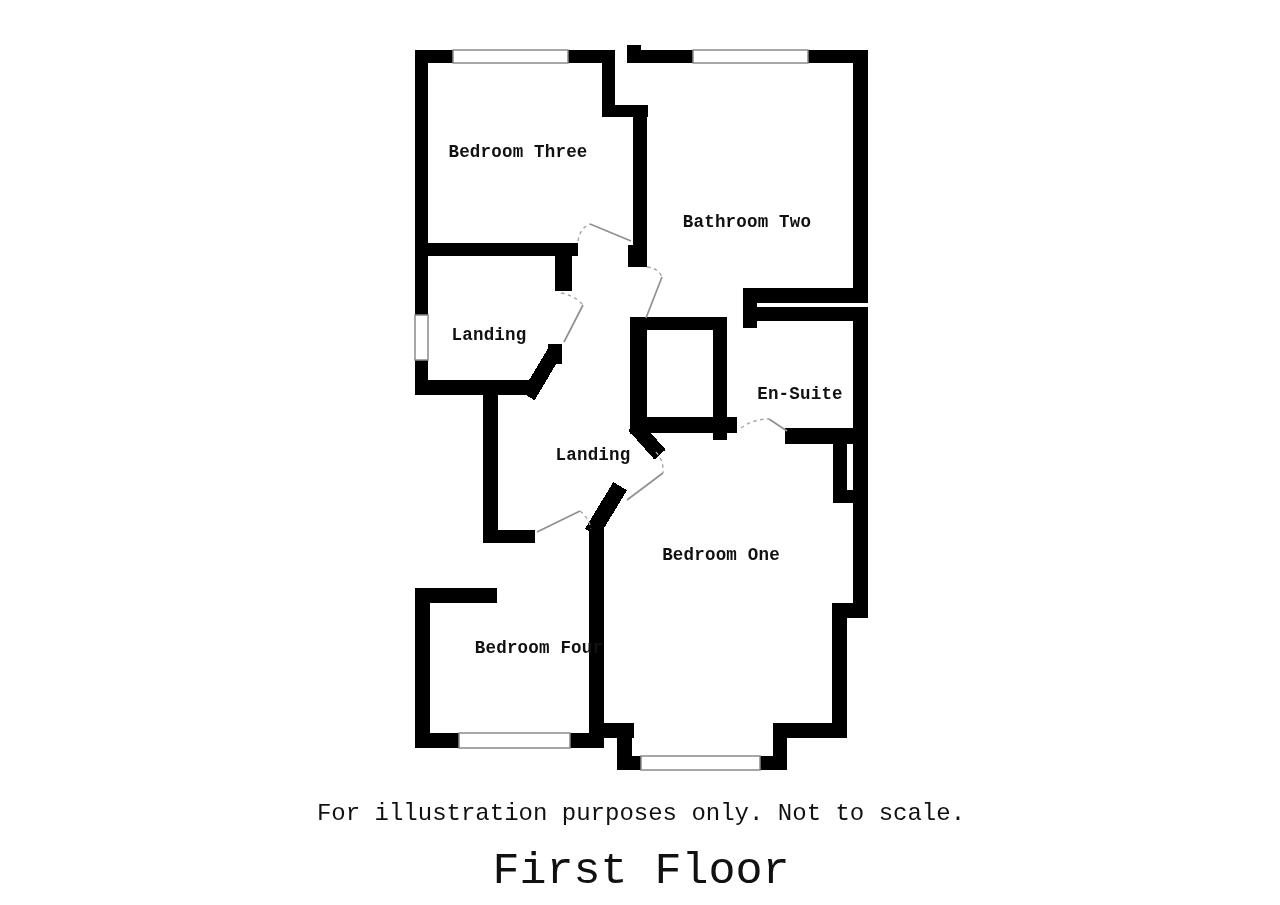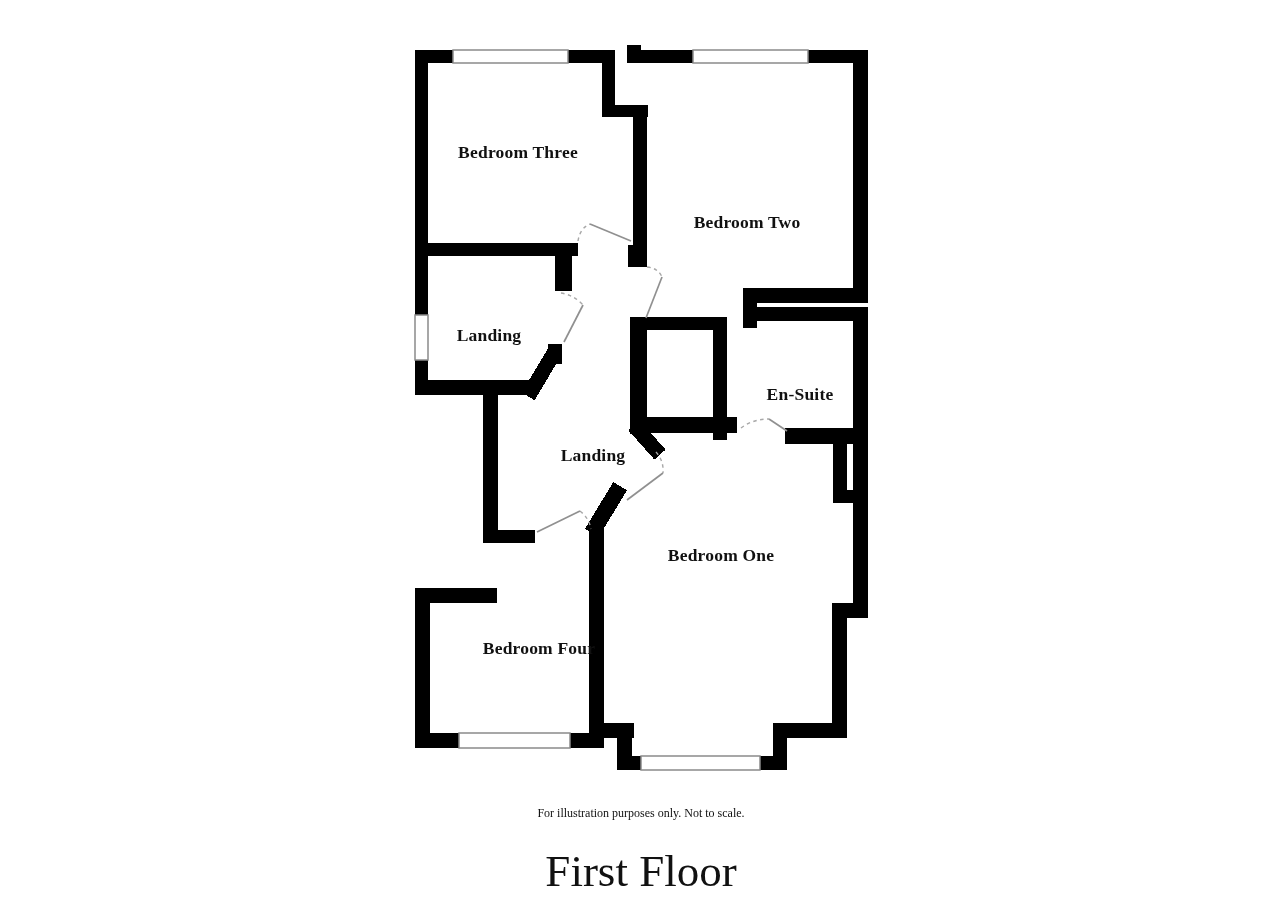--- a/index.html
+++ b/index.html
@@ -5,21 +5,21 @@
   html, body {
     margin: 0;
     padding: 0;
     background: #ffffff;
   }
   #page {
     position: relative;
     width: 1244px;
     height: 905px;
     background: var(--bg, #ffffff);
-    font-family: Liberation Serif, serif;
+    font-family: Liberation Mono, monospace;
     overflow: hidden;
   }
   #plan-svg {
     position: absolute;
     left: 0;
     top: 0;
   }
   .room-label {
     position: absolute;
     transform: translate(-50%, -50%);
@@ -27,21 +27,21 @@
     font-weight: bold;
     color: #111111;
     white-space: nowrap;
     letter-spacing: 0.2px;
   }
   .footer-note {
     position: absolute;
     left: 641px;
     top: 813px;
     transform: translate(-50%, -50%);
-    font-size: 12px;
+    font-size: 24px;
     font-weight: normal;
     color: #111111;
     white-space: nowrap;
   }
   .floor-title {
     position: absolute;
     left: 641px;
     top: 871px;
     transform: translate(-50%, -50%);
     font-size: 45px;
@@ -141,21 +141,21 @@
 
       <path class="door-arc" d="M580,511 Q589,518 591,529"></path>
       <line class="door-leaf" x1="537" y1="532" x2="580" y2="511"></line>
 
       <path class="door-arc" d="M741,428 Q753,419 769,419"></path>
       <line class="door-leaf" x1="769" y1="419" x2="787" y2="431"></line>
     </g>
   </svg>
 
   <div class="room-label" style="left:518px; top:152px;">Bedroom Three</div>
-  <div class="room-label" style="left:747px; top:222px;">Bedroom Two</div>
+  <div class="room-label" style="left:747px; top:222px;">Bathroom Two</div>
   <div class="room-label" style="left:489px; top:335px;">Landing</div>
   <div class="room-label" style="left:790px; top:394px;padding-left:20px;">En-Suite</div>
   <div class="room-label" style="left:561px; top:455px;margin-left:32px;">Landing</div>
   <div class="room-label" style="left:721px; top:555px;text-align:center;">Bedroom One</div>
   <div class="room-label" style="left:526px; top:648px;margin-left:13px;">Bedroom Four</div>
 
   <div class="footer-note">For illustration purposes only. Not to scale.</div>
   <div class="floor-title">First Floor</div>
 
 </div>

